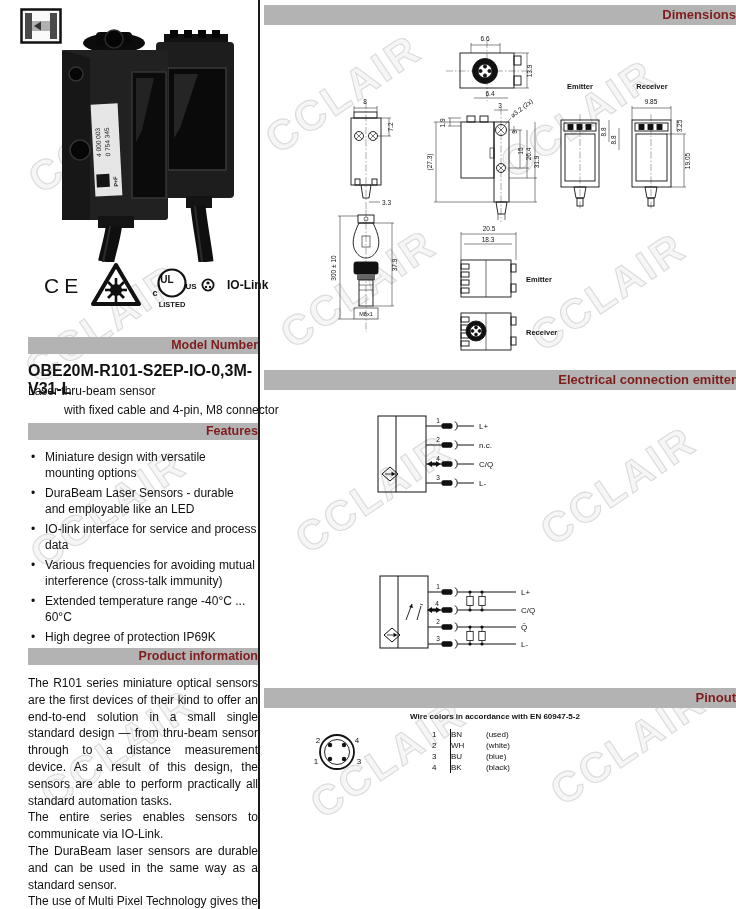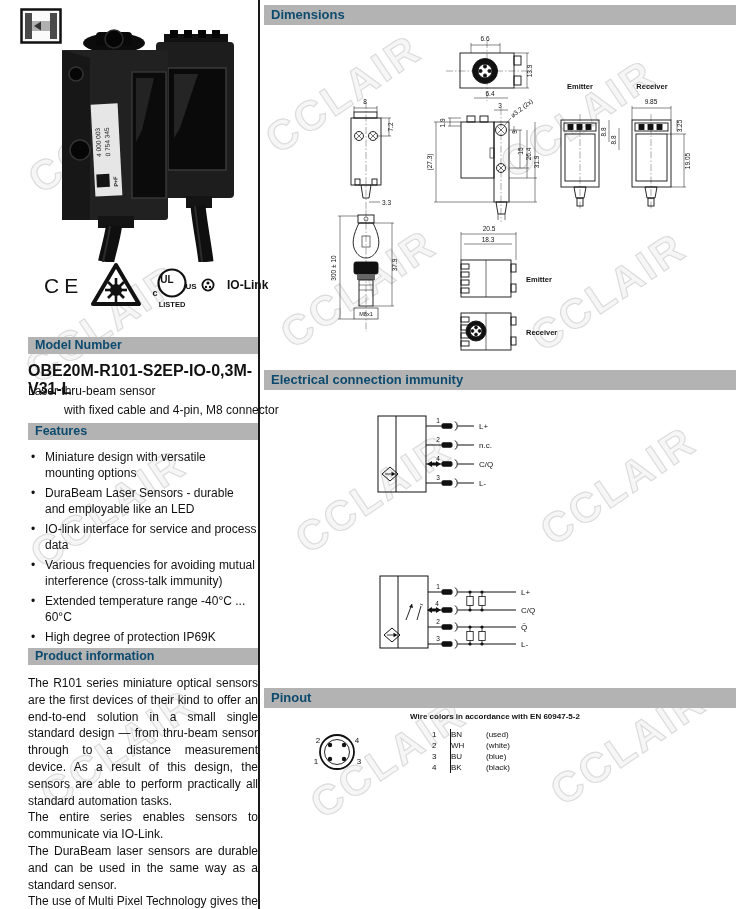--- a/index.html
+++ b/index.html
@@ -9,22 +9,23 @@
     font-family:"Liberation Sans", sans-serif; color:#111; overflow:hidden;
   }
   svg text { font-family:"Liberation Sans", sans-serif; fill:#111; }
   .wm {
     position:absolute; font-size:42px; font-weight:bold; letter-spacing:3px;
     color:rgba(190,190,190,0.14); -webkit-text-stroke:1.2px #dcdcdc;
     transform:rotate(-34deg); pointer-events:none; white-space:nowrap;
   }
   .divider { position:absolute; left:258px; top:0; width:2px; height:909px; background:#1a1a1a; }
   .bar {
-    position:absolute; background:#b3b3b3; font-weight:bold; color:#0c4a6e;
+    position:absolute; background:#b3b3b3; font-weight:bold; color:#7f1d1d;
     padding-left:7px;
+    text-align:right;
   }
   .bar.lft { left:28px; width:230px; height:17px; font-size:12.5px; line-height:17px; }
   .bar.rgt { left:264px; width:472px; height:20px; font-size:13px; line-height:20px; }
   .model-value { position:absolute; left:28px; top:362px; width:232px; font-weight:bold; font-size:16px; }
   .model-sub   { position:absolute; left:28px; top:384px; font-size:12px; }
   .model-desc  { position:absolute; left:28px; top:403px; font-size:12px;margin-left:36px; }
   .features { position:absolute; left:28px; top:449px; width:229px; list-style:none; font-size:12px; line-height:16px; }
   .features li { position:relative; padding-left:17px; margin-bottom:4px; }
   .features li::before { content:"\2022"; position:absolute; left:3px; top:0; }
   .paras { position:absolute; left:28px; top:675px; width:230px; font-size:12px; line-height:16.8px; text-align:justify; }
@@ -349,21 +350,21 @@
         <circle cx="208.5" cy="301" r="1.4" fill="#111"></circle>
           <circle cx="215.5" cy="301" r="1.4" fill="#111"></circle>
       </g>
       <text x="225" y="201" text-anchor="middle" stroke="none">20.5</text>
       <text x="224" y="212" text-anchor="middle" stroke="none">18.3</text>
       <text x="262" y="252" font-size="7.5" font-weight="bold" stroke="none">Emitter</text>
       <text x="262" y="305" font-size="7.5" font-weight="bold" stroke="none">Receiver</text>
     </g>
   </svg>
 
-  <div class="bar rgt" style="top:370px">Electrical connection immunity</div>
+  <div class="bar rgt" style="top:370px">Electrical connection emitter</div>
 
   <svg class="abs" style="left:368px;top:410px" width="150" height="92" viewBox="0 0 150 92" font-size="6.5">
     <g fill="none" stroke="#111" stroke-width="1">
       <rect x="10" y="6" width="48" height="76"></rect>
       <line x1="28" y1="6" x2="28" y2="82"></line>
       <polygon points="14,64 22,57 30,64 22,71"></polygon>
       <line x1="17" y1="64" x2="24" y2="64" stroke-width="0.8"></line>
       <polygon points="27.5,64 23.5,61.8 23.5,66.2" fill="#111" stroke="none"></polygon>
 
       <line x1="58" y1="16" x2="78" y2="16"></line>

